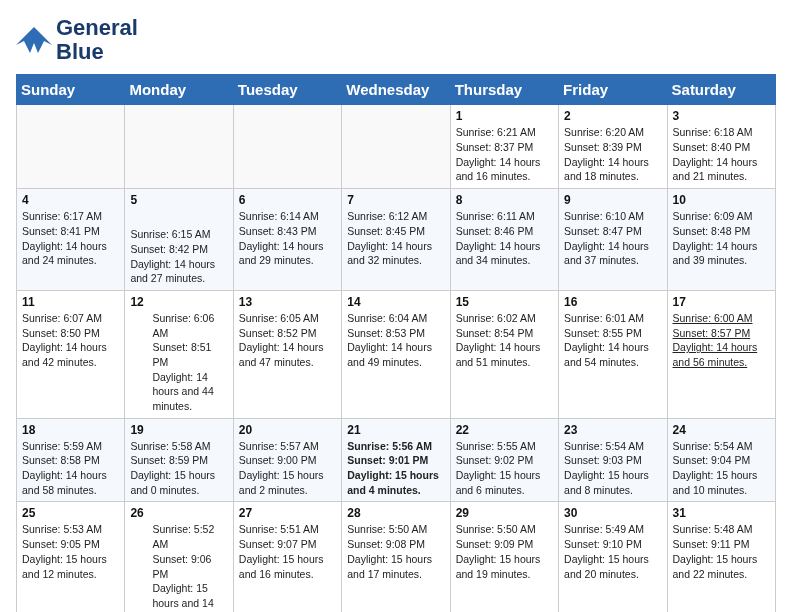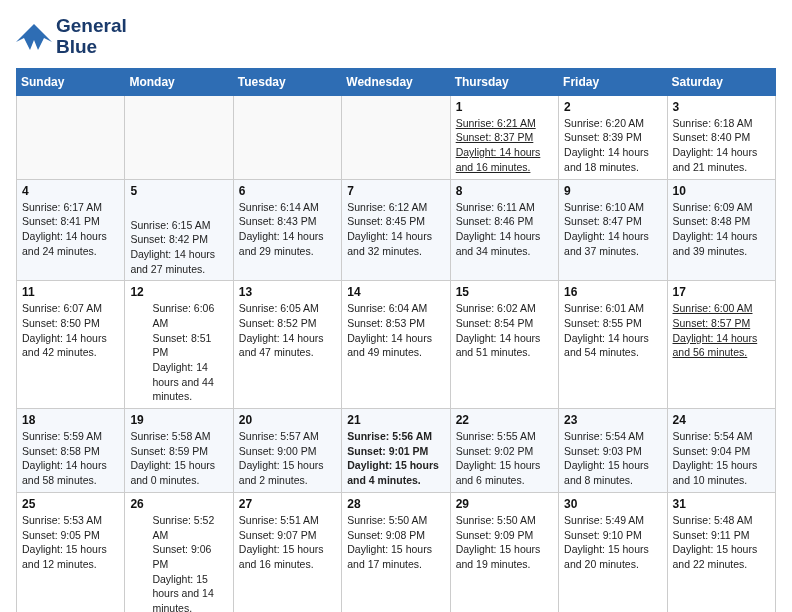--- a/index.html
+++ b/index.html
@@ -14,21 +14,21 @@
       display: flex;
       justify-content: space-between;
       align-items: flex-start;
       margin-bottom: 10px;
     }
     .logo {
       display: flex;
       align-items: center;
     }
     .logo-text {
-      font-size: 19px;
+      font-size: 22px;
       font-weight: bold;
       color: #1a3a6b;
       line-height: 1.1;
     }
     .logo-bird {
       width: 36px;
       height: 30px;
       margin-right: 4px;
     }
     .title-block {
@@ -46,21 +46,21 @@
     .calendar {
       width: 100%;
       border-collapse: collapse;
       font-size: 11px;
     }
     .calendar th {
       background-color: #2e6db4;
       color: #fff;
       padding: 6px 4px;
       text-align: left;
-      font-size: 12px;
+      font-size: 15px;
       font-weight: bold;
       border: 1px solid #2e6db4;
     }
     .calendar td {
       border: 1px solid #ccc;
       vertical-align: top;
       padding: 4px 5px;
       width: 108px;
       min-height: 80px;
       background: #fff;
@@ -119,21 +119,21 @@
       </tr>
   </thead>
   <tbody id="calendar-body">
   <tr>
         <td class="empty-cell"></td>
         <td class="empty-cell"></td>
         <td class="empty-cell"></td>
         <td class="empty-cell"></td>
         <td>
           <span class="day-num">1</span>
-          <div class="day-info" style="white-space: pre-line; text-decoration: underline;">Sunrise: 6:21 AM
+          <div class="day-info" style="white-space: pre-line;">Sunrise: 6:21 AM
 Sunset: 8:37 PM
 Daylight: 14 hours and 16 minutes.</div>
         </td>
         <td>
           <span class="day-num">2</span>
           <div class="day-info" style="white-space: pre-line;">Sunrise: 6:20 AM
 Sunset: 8:39 PM
 Daylight: 14 hours and 18 minutes.</div>
         </td>
         <td>

